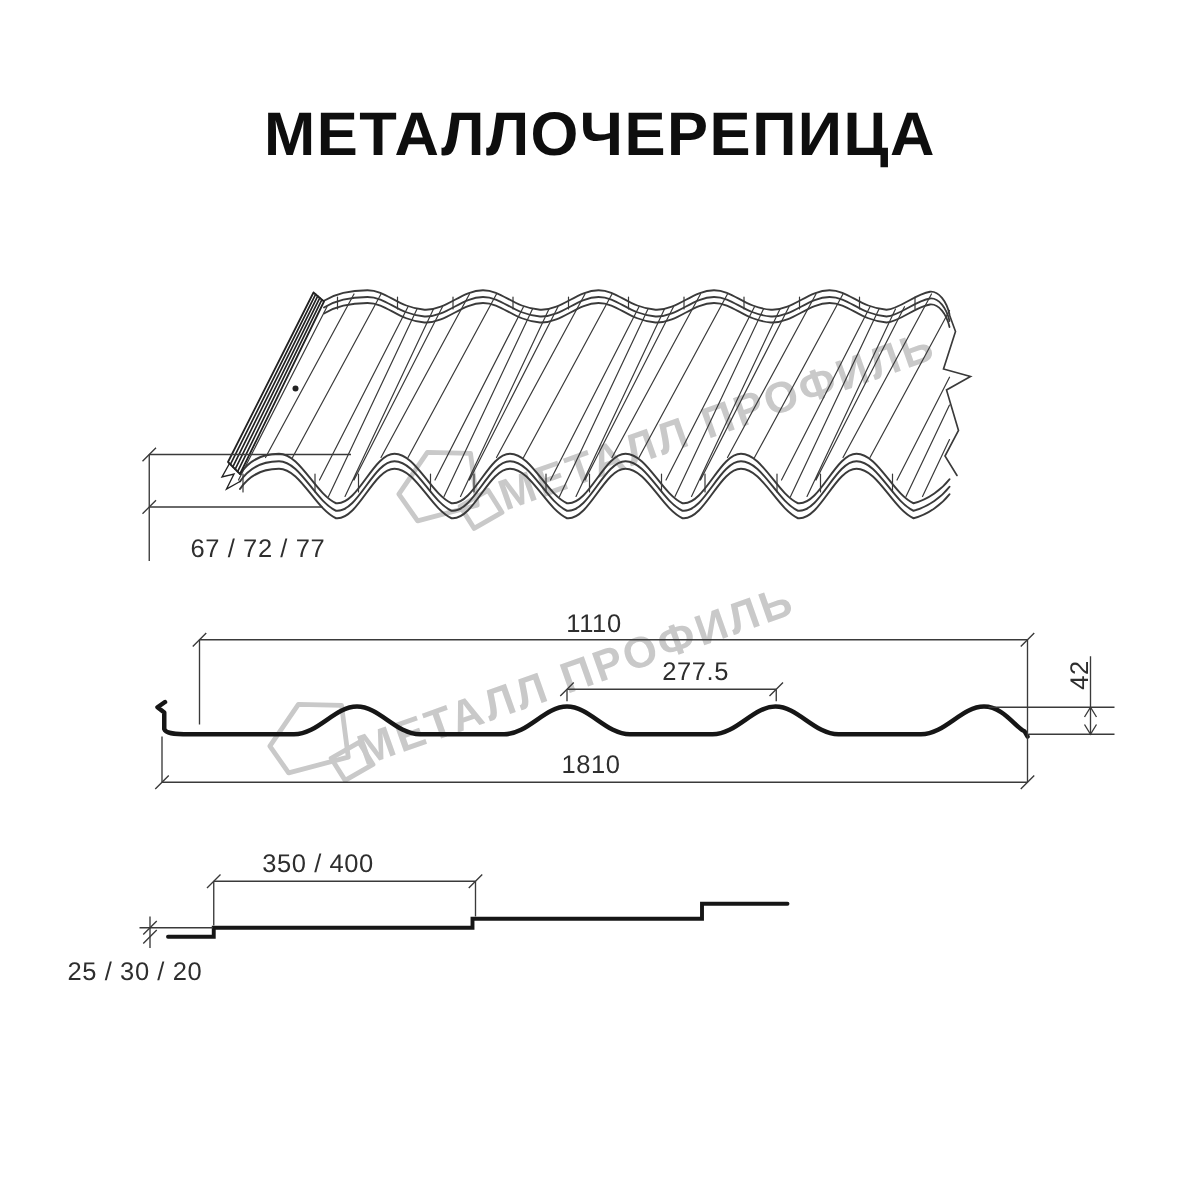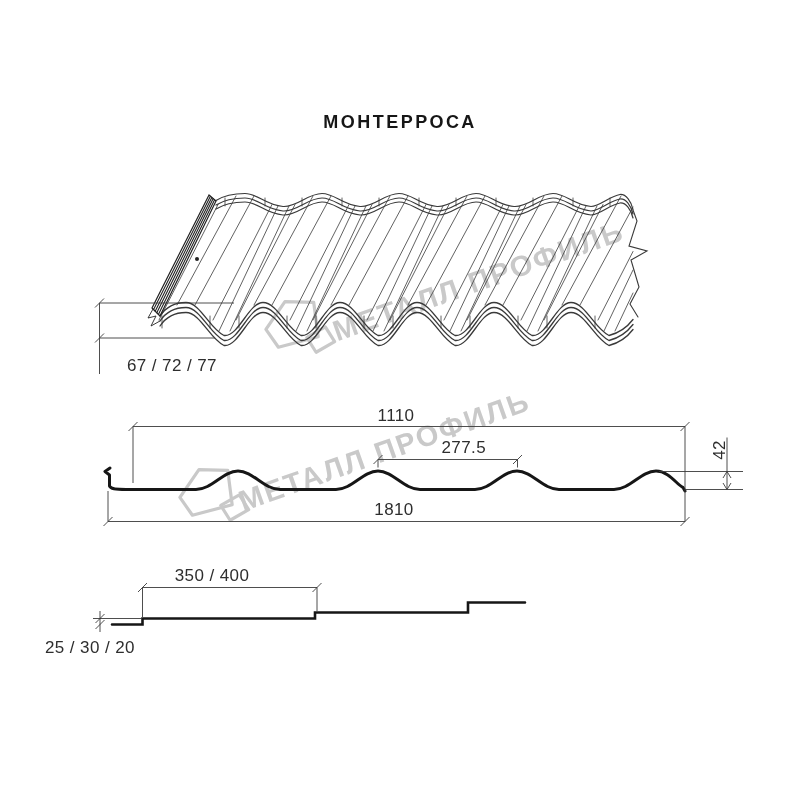--- a/index.html
+++ b/index.html
@@ -87,21 +87,21 @@
       <path stroke="#161616" stroke-width="2.6" fill="none" stroke-linecap="round" d="M112,624.5 H142.5 V618.5 H315 V612.5 H468 V602.5 H525"></path>
       <g stroke="#3a3a3a" stroke-width="0.9" fill="none">
         <path d="M142.5,617 V587.5 M317,611 V587.5 M142.5,587.5 H317"></path>
         <path d="M138,592 L147,583 M312.5,592 L321.5,583"></path>
         <path d="M93,618.5 H142 M100,611 V632"></path>
         <path d="M95.5,623 L104.5,614 M95.5,629 L104.5,620"></path>
       </g>
     </g>
   </svg>
 
-  <div class="subtitle">МОНТЕРРОСА</div>
+  <div class="title">МЕТАЛЛОЧЕРЕПИЦА</div>
 
   <div class="dim lbl" style="left:127px;top:356px;">67 / 72 / 77</div>
   <div class="dim lbl center" style="left:366px;top:406px;width:60px;text-align:center;">1110</div>
   <div class="dim lbl center" style="left:406px;top:438px;width:80px;text-align:right;">277.5</div>
   <div class="dim lbl center rot90" style="left:704px;top:441px;width:30px;height:18px;">42</div>
   <div class="dim lbl center" style="left:364px;top:500px;width:60px;">1810</div>
   <div class="dim lbl center" style="left:162px;top:566px;width:100px;">350 / 400</div>
   <div class="dim lbl" style="left:45px;top:638px;">25 / 30 / 20</div>
 
 </div>

